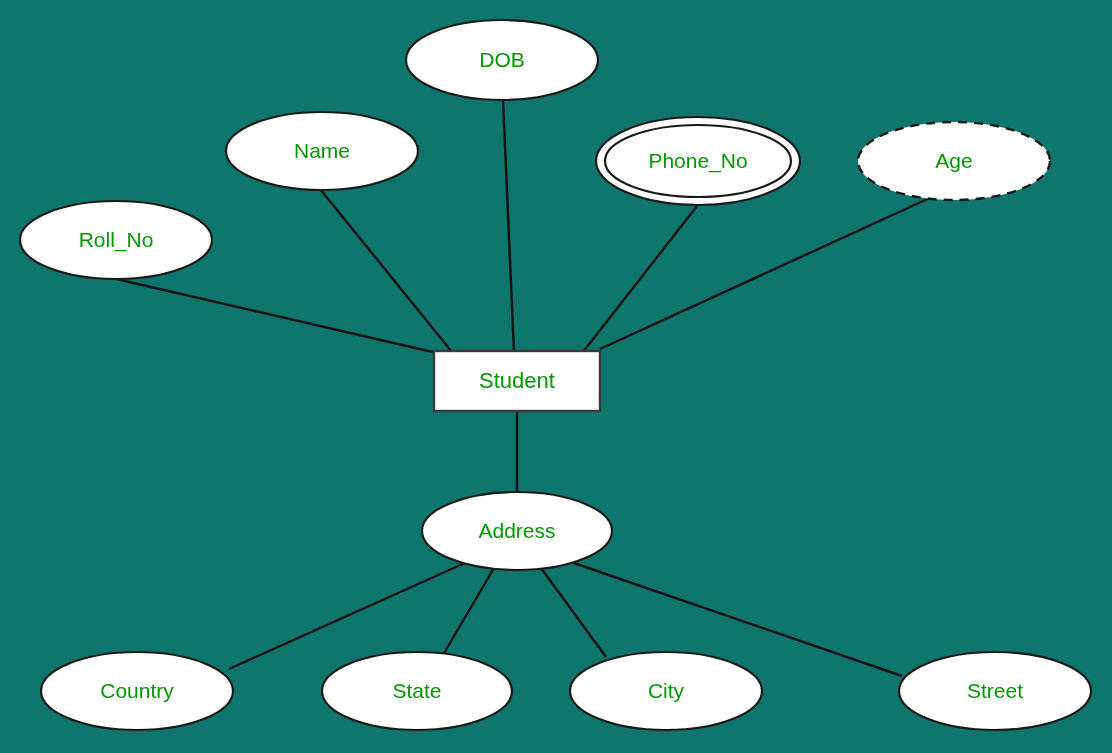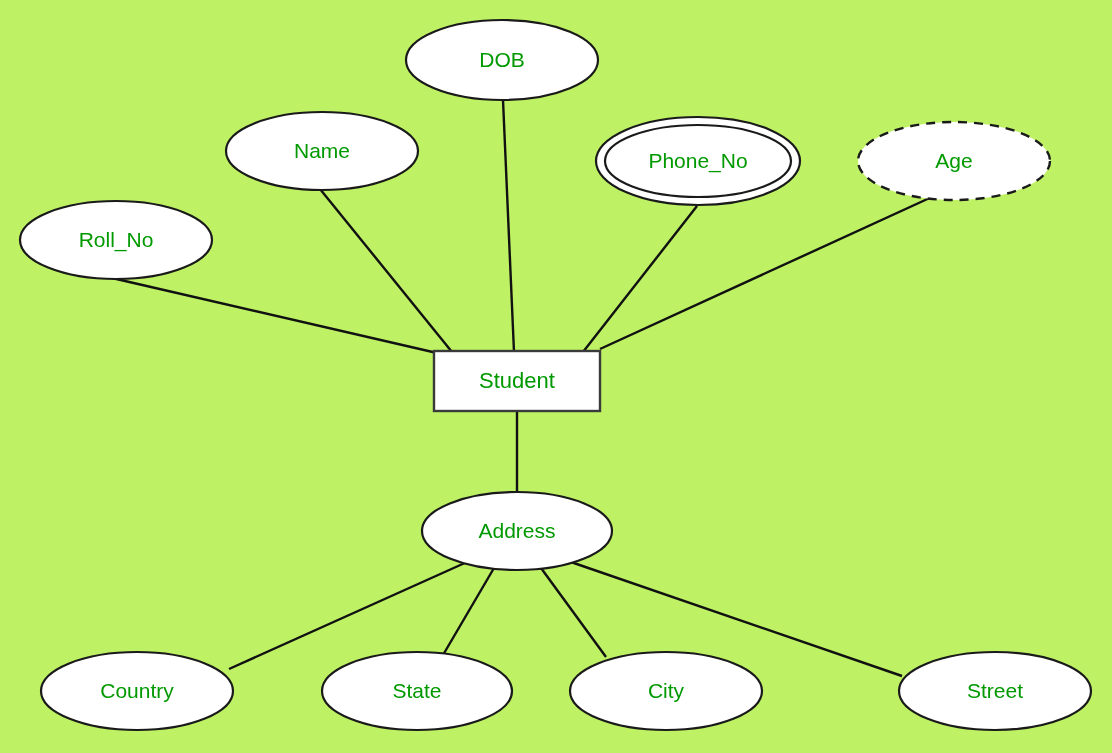--- a/index.html
+++ b/index.html
@@ -8,21 +8,21 @@
     padding: 0;
     background: #ffffff;
   }
   body {
     font-family: "Liberation Sans", sans-serif;
   }
   #er-canvas {
     position: relative;
     width: 1112px;
     height: 753px;
-    background: #bef264;
+    background: #0f766e;
     overflow: hidden;
   }
   svg.er-svg {
     display: block;
     width: 1112px;
     height: 753px;
   }
   .node-shape {
     fill: #ffffff;
     stroke: #1a1a1a;

